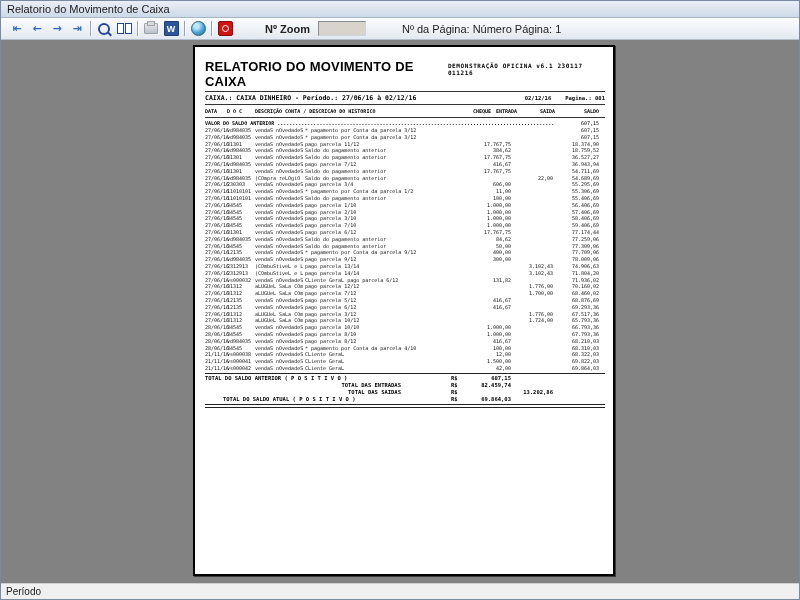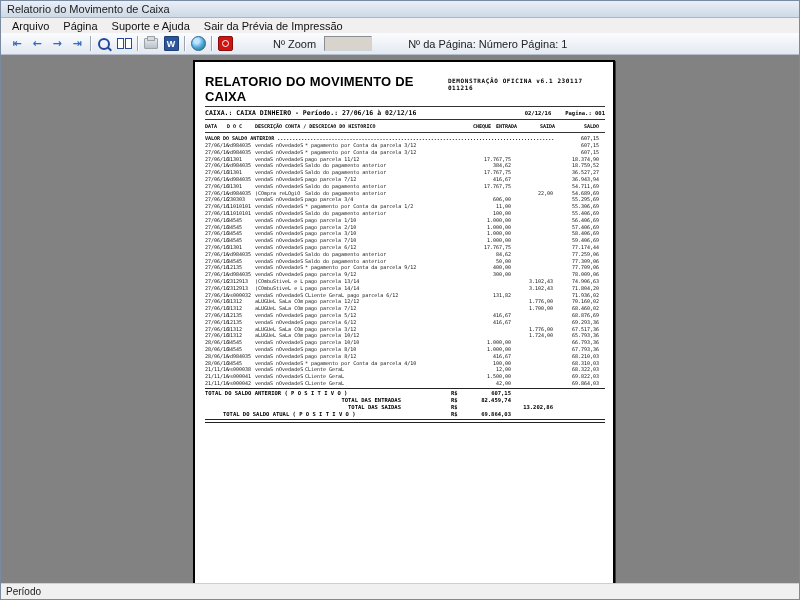--- a/index.html
+++ b/index.html
@@ -20,21 +20,21 @@
   .icon-zoom::after{content:"";position:absolute;width:5px;height:2px;background:#23489c;transform:rotate(45deg);right:-4px;bottom:-2px;}
   .icon-pages{display:flex;gap:1px;}
   .icon-pages i{display:block;width:5px;height:9px;background:#fff;border:1px solid #23489c;}
   .icon-print{width:12px;height:9px;background:linear-gradient(180deg,#dfe3e8,#aab2bc);border:1px solid #82878e;border-radius:1px;position:relative;opacity:.75;}
   .icon-print::before{content:"";position:absolute;top:-3px;left:2px;width:6px;height:3px;background:#cdd2d8;border:1px solid #82878e;}
   .icon-word{width:13px;height:13px;background:#2b579a;border:1px solid #1d3f73;color:#fff;font-size:9px;font-weight:bold;display:flex;align-items:center;justify-content:center;border-radius:1px;}
   .icon-globe{width:13px;height:13px;border-radius:50%;background:radial-gradient(circle at 35% 30%,#bfe6ff 0 20%,#4aa3dd 55%,#1f7a3d 100%);border:1px solid #23668f;}
   .icon-pdf{width:13px;height:13px;background:#cf1310;border:1px solid #8d0c0a;border-radius:2px;position:relative;}
   .icon-pdf::after{content:"";position:absolute;left:3px;top:3px;width:5px;height:5px;border:1.5px solid #fff;border-radius:50%;}
   .tb-label{font-size:11px;color:#222;}
-  .zoom-label{margin-left:38px;}
+  .zoom-label{margin-left:30px;font-weight:bold;}
   .zoom-input{margin-left:8px;width:42px;height:13px;background:#d8d4cc;border:1px solid;border-color:#8a8d93 #cfd2d6 #cfd2d6 #8a8d93;font-size:10px;padding:0 2px;}
   .page-info{margin-left:36px;}
   
   .workarea{flex:1 1 auto;background:#828282;position:relative;overflow:hidden;}
   .page{position:absolute;left:192px;top:5px;width:422px;height:531px;background:#fff;border:2px solid #000;box-sizing:border-box;padding:4px 8px 0 10px;box-shadow:1px 1px 0 #3a3a3a;}
   .rpt-row1{display:flex;justify-content:space-between;align-items:flex-start;margin-top:8px;}
   .rpt-title{font-family:"Liberation Sans",sans-serif;font-size:13px;font-weight:bold;color:#000;letter-spacing:.2px;}
   .rpt-demo{font-family:"DejaVu Sans Mono",monospace;font-size:6px;font-weight:bold;letter-spacing:.6px;margin-top:3px;}
   .rule{border:0;border-top:1px solid #333;margin:2px 0;}
   .rule-heavy{border:0;border-top:1.5px solid #222;margin:1px 0;}
@@ -74,26 +74,20 @@
 </style>
 </head>
 <body>
 
 <div class="window">
 
   <div class="titlebar">
     <span>Relatorio do Movimento de Caixa</span>
   </div>
 
-  <div class="menubar">
-    <span class="menu-item">Arquivo</span>
-    <span class="menu-item">Página</span>
-    <span class="menu-item">Suporte e Ajuda</span>
-    <span class="menu-item">Sair da Prévia de Impressão</span>
-  </div>
 
   <div class="toolbar">
     <span class="tb-btn">
         <span class="nav-glyph">⇤</span>
       </span>
     <span class="tb-btn">
         <span class="nav-glyph">←</span>
       </span>
     <span class="tb-btn">
         <span class="nav-glyph">→</span>

